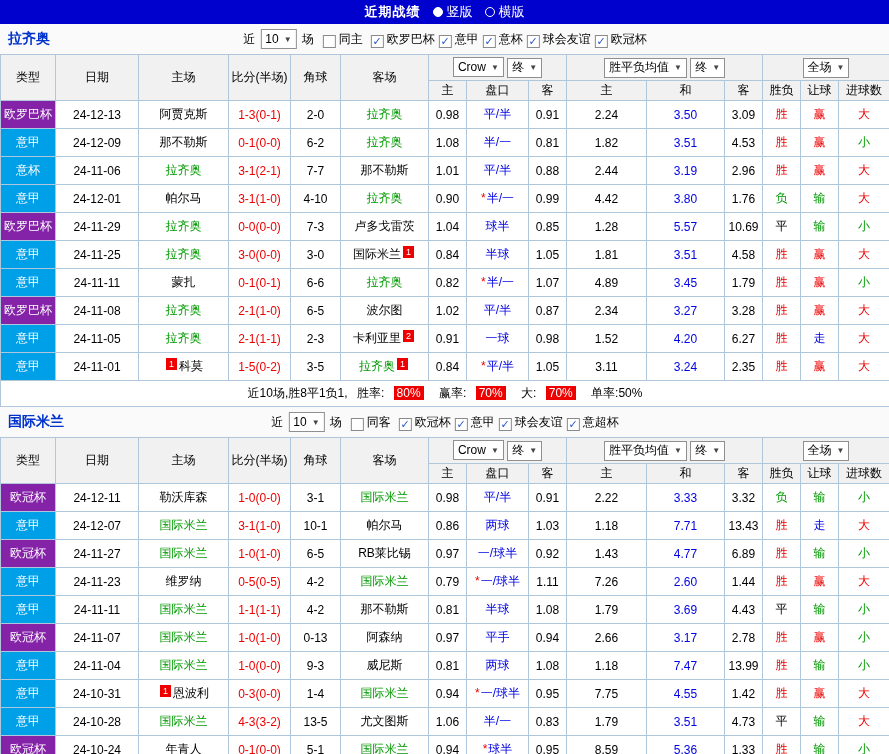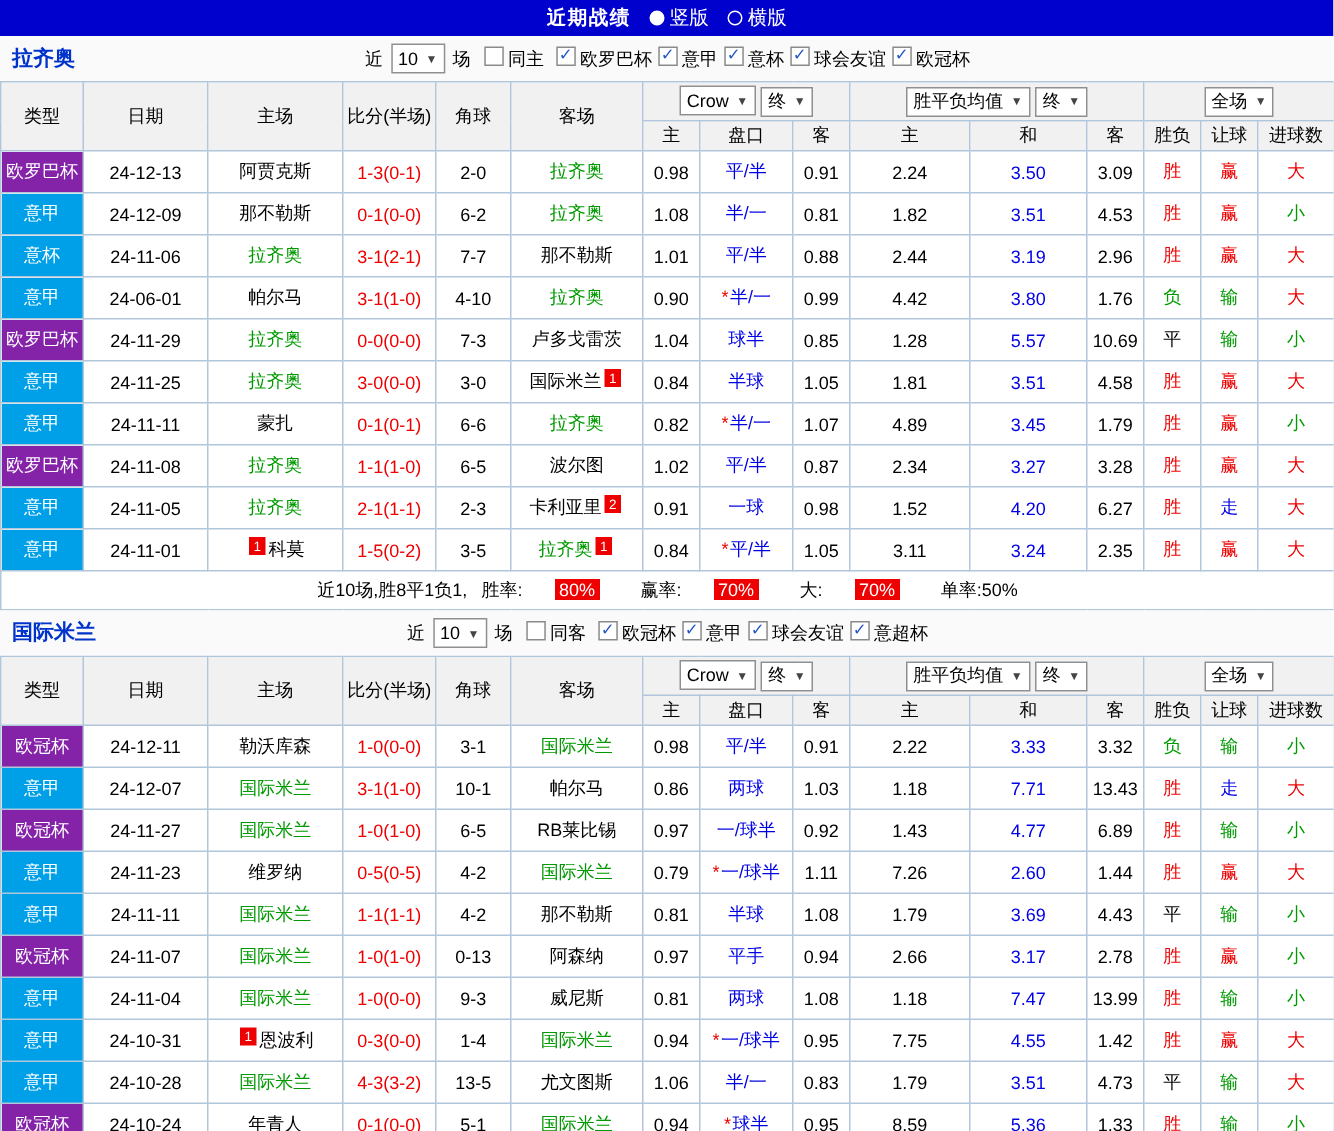--- a/index.html
+++ b/index.html
@@ -25,21 +25,21 @@
   .filters {
     position:absolute; left:50%; transform:translateX(-50%);
     display:flex; align-items:center; gap:4px; white-space:nowrap;
   }
   .flabel { margin:0 1px; }
   .select {
     display:inline-flex; align-items:center; gap:5px; border:1px solid #8f8f8f;
     background:#fff; padding:0 4px; height:20px; cursor:pointer; white-space:nowrap;
   }
   .arr { font-size:8px; color:#444; }
-  .cb { display:inline-flex; align-items:flex-start; gap:3px; cursor:pointer; margin-left:4px; }
+  .cb { display:inline-flex; align-items:flex-end; gap:3px; cursor:pointer; margin-left:4px; }
   .cbox {
     width:13px; height:13px; border:1px solid #8a8a8a; background:#fff;
     display:inline-flex; align-items:center; justify-content:center;
     font-size:11px; line-height:1; color:#2456c9; font-weight:bold;
   }
   .league-filters { display:inline-flex; align-items:center; }
   
   table.matches { border-collapse:collapse; table-layout:fixed; width:889px; }
   .matches th, .matches td {
     border:1px solid var(--grid,#AFC6DB); text-align:center;
@@ -61,21 +61,21 @@
   .c-green { color:var(--focal-green,#009900); }
   .c-blue { color:var(--odds-blue,#0000E6); }
   .c-black { color:#000; }
   .badge {
     display:inline-block; min-width:11px; height:12px; line-height:12px;
     background:var(--badge-red,#EE0000); color:#fff; font-size:9px;
     text-align:center; vertical-align:top; margin:0 2px;
   }
   .summary-row td { font-size:12px; }
   .slabel { margin-left:6px; }
-  .pct { background:var(--pct-bg,#EE0000); color:#fff; padding:0 3px; margin:0 18px; }
+  .pct { background:var(--pct-bg,#EE0000); color:#fff; padding:0 3px; margin:0 6px; }
 </style>
 </head>
 <body>
 
 <div class="topbar">
   <span class="topbar-title">近期战绩</span>
   <label class="radio">
     <span class="rdot checked"></span>
     <span>竖版</span>
   </label>
@@ -235,21 +235,21 @@
           <td>0.88</td>
           <td>2.44</td>
           <td class="avgd">3.19</td>
           <td>2.96</td>
           <td class="c-red">胜</td>
           <td class="c-red">赢</td>
           <td class="c-red">大</td>
         </tr>
         <tr>
           <td class="league" style="background: rgb(0, 160, 233);">意甲</td>
-          <td>24-06-01</td>
+          <td>24-12-01</td>
           <td><span class="team">帕尔马</span></td>
           <td class="score">3-1(1-0)</td>
           <td>4-10</td>
           <td><span class="focal team">拉齐奥</span></td>
           <td>0.90</td>
           <td class="hcap"><span class="star">*</span><span>半/一</span></td>
           <td>0.99</td>
           <td>4.42</td>
           <td class="avgd">3.80</td>
           <td>1.76</td>
@@ -305,21 +305,21 @@
           <td class="avgd">3.45</td>
           <td>1.79</td>
           <td class="c-red">胜</td>
           <td class="c-red">赢</td>
           <td class="c-green">小</td>
         </tr>
         <tr>
           <td class="league" style="background: rgb(132, 34, 168);">欧罗巴杯</td>
           <td>24-11-08</td>
           <td><span class="focal team">拉齐奥</span></td>
-          <td class="score">1-1(1-0)</td>
+          <td class="score">2-1(1-0)</td>
           <td>6-5</td>
           <td><span class="team">波尔图</span></td>
           <td>1.02</td>
           <td class="hcap"><span>平/半</span></td>
           <td>0.87</td>
           <td>2.34</td>
           <td class="avgd">3.27</td>
           <td>3.28</td>
           <td class="c-red">胜</td>
           <td class="c-red">赢</td>

